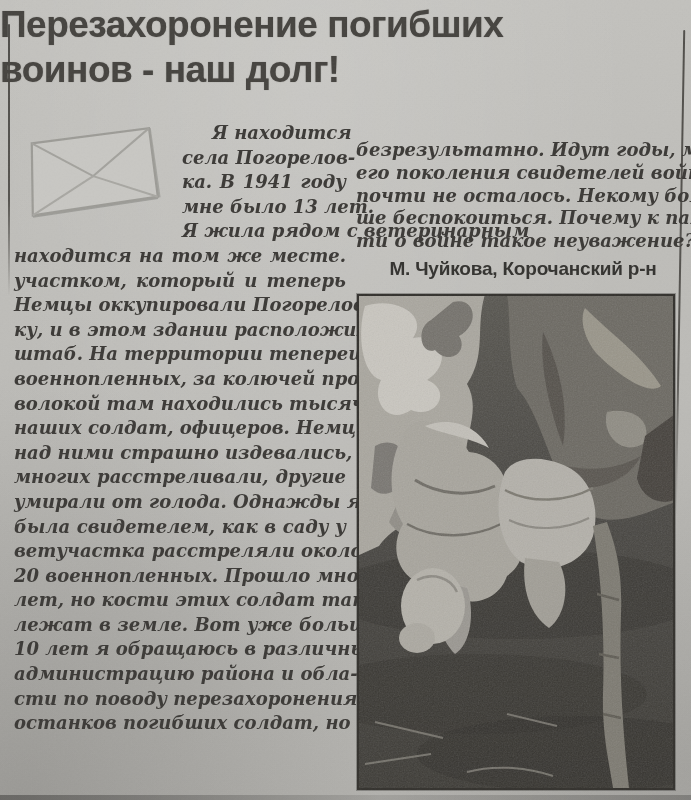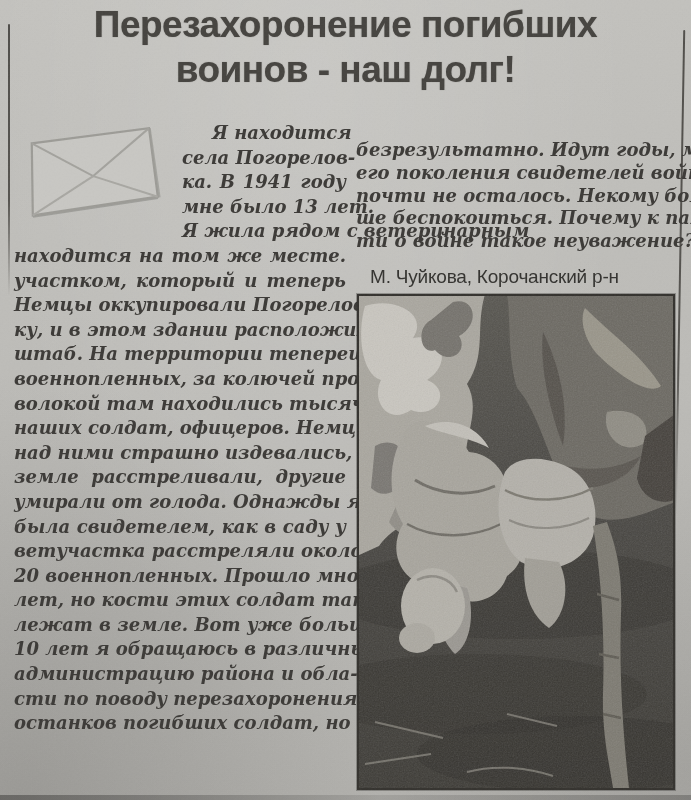--- a/index.html
+++ b/index.html
@@ -12,34 +12,34 @@
       radial-gradient(ellipse at 100% 96%, rgba(55,53,50,0.12), rgba(55,53,50,0) 30%),
       linear-gradient(175deg,#c3c2be 0%,#bcbbb7 50%,#b1b0ac 100%);
   }
   .page::after{content:"";position:absolute;left:0;bottom:0;width:100%;height:5px;
     background:linear-gradient(90deg, rgba(45,44,42,.45), rgba(45,44,42,.12) 55%, rgba(45,44,42,.3));}
   .rule{position:absolute;width:2px;border-radius:1px;}
   .rule-left{left:8px;top:24px;height:272px;
     background:linear-gradient(#4f4d49,#55534f 65%,rgba(85,83,79,0));}
   .rule-right{left:679px;top:30px;height:485px;transform:rotate(1deg);
     background:linear-gradient(#504e4a,#565450 70%,rgba(86,84,80,0));}
-  .headline{position:absolute;top:2px;left:0;width:100%;margin:0;text-align:center;
+  .headline{position:absolute;top:2px;left:0;width:100%;margin:0;text-align:left;
     font-family:"Liberation Sans",sans-serif;font-weight:bold;font-size:37px;line-height:45px;
     letter-spacing:-0.5px;color:#45433f;text-shadow:0 0 1px rgba(62,60,56,.5);}
   .col{position:absolute;}
   .col-left{left:14px;top:121px;width:332px;}
   .col-right{left:356px;top:139px;width:320px;}
   .line{font-size:18px;font-style:italic;font-weight:bold;color:#3b3936;
     text-align:justify;text-align-last:justify;white-space:nowrap;}
   .col-left .line{line-height:24.6px;}
   .col-right .line{line-height:22.8px;}
   .col-left .lines .line:first-child{text-indent:30px;}
   .envelope{float:left;width:158px;height:97px;margin:4px 8px 0 2px;}
-  .byline{margin-top:12px;font-family:"Liberation Sans",sans-serif;font-weight:normal;
-    font-size:19px;line-height:24px;color:#33322f;text-align:left;letter-spacing:-0.2px;
+  .byline{margin-top:4px;font-family:"Liberation Sans",sans-serif;font-weight:bold;
+    font-size:19px;line-height:24px;color:#33322f;text-align:center;letter-spacing:-0.2px;
     padding-left:14px;}
   .photo{position:absolute;left:357px;top:294px;width:318px;height:496px;margin:0;
     box-shadow:0 0 0 1px rgba(50,48,45,.35);}
   .photo svg{display:block;}
   .page-grain{position:absolute;left:0;top:0;pointer-events:none;}
 </style>
 </head>
 <body>
 
 <div class="page">
@@ -73,21 +73,21 @@
         <div class="line">Я жила рядом с ветеринарным</div>
         <div class="line">находится на том же месте.</div>
         <div class="line">участком, который и теперь</div>
         <div class="line">Немцы оккупировали Погорелов-</div>
         <div class="line">ку, и в этом здании расположили</div>
         <div class="line">штаб. На территории тепереш-</div>
         <div class="line">военнопленных, за колючей про-</div>
         <div class="line">волокой там находились тысячи</div>
         <div class="line">наших солдат, офицеров. Немцы</div>
         <div class="line">над ними страшно издевались,</div>
-        <div class="line">земле расстреливали, другие</div>
+        <div class="line">многих расстреливали, другие</div>
         <div class="line">умирали от голода. Однажды я</div>
         <div class="line">была свидетелем, как в саду у</div>
         <div class="line">ветучастка расстреляли около</div>
         <div class="line">20 военнопленных. Прошло много</div>
         <div class="line">лет, но кости этих солдат так и</div>
         <div class="line">лежат в земле. Вот уже больше</div>
         <div class="line">10 лет я обращаюсь в различные</div>
         <div class="line">администрацию района и обла-</div>
         <div class="line">сти по поводу перезахоронения</div>
         <div class="line">останков погибших солдат, но</div>

